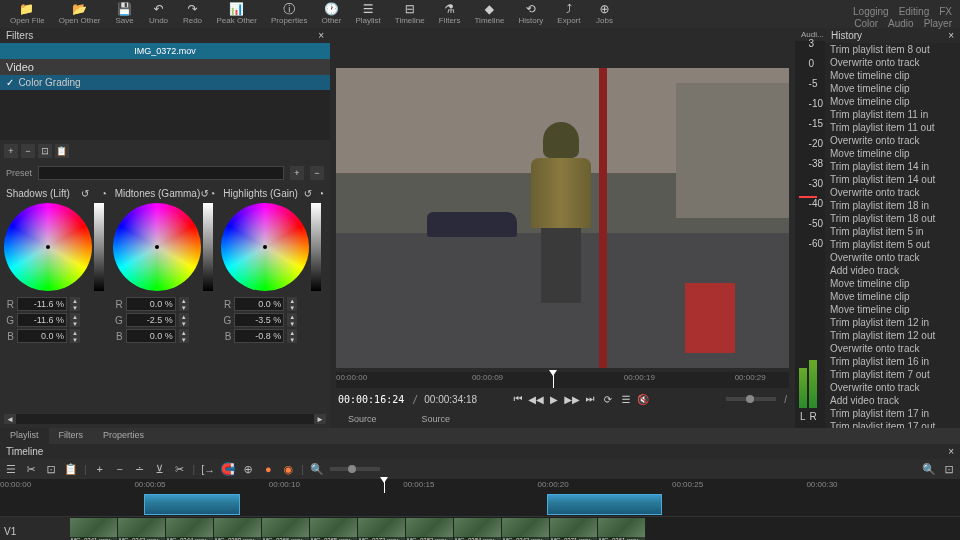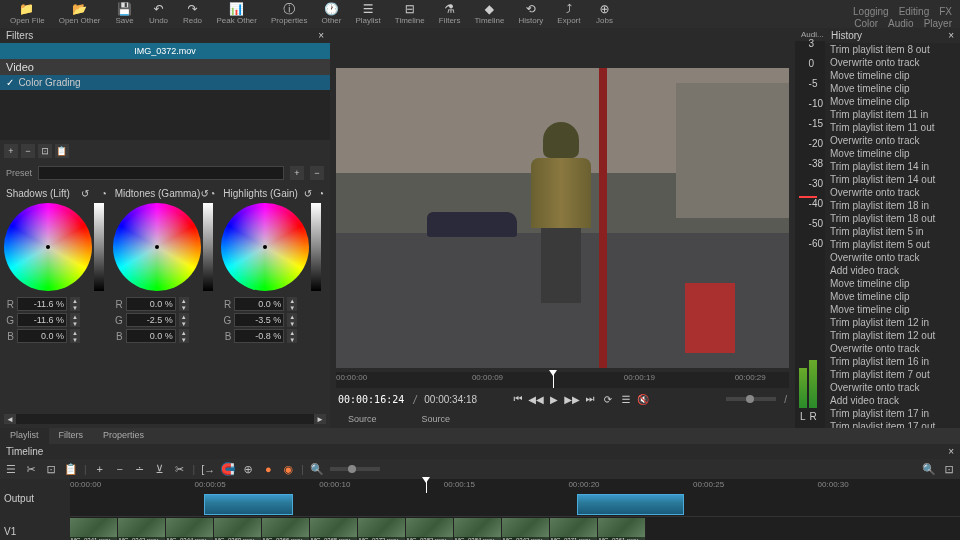--- a/index.html
+++ b/index.html
@@ -458,23 +458,20 @@
     <span style="color:#555">|</span>
     <div class="tl-btn">🔍</div>
     <div class="zoom-slider">
         <div class="zoom-thumb" style="left:18px"></div>
       </div>
     <div style="flex:1"></div>
     <div class="tl-btn">🔍</div>
     <div class="tl-btn">⊡</div>
   </div>
   <div style="display:flex">
-    <div class="track-head">
-        <span>Output</span>
-      </div>
     <div style="flex:1">
       <div class="tl-ruler" id="tl-ruler" style="margin-left:0">
         <div class="playhead" style="left:40%"></div>
       <div class="tl-tick" style="left: 0%;">00:00:00</div>
           <div class="tl-tick" style="left: 14%;">00:00:05</div>
           <div class="tl-tick" style="left: 28%;">00:00:10</div>
           <div class="tl-tick" style="left: 42%;">00:00:15</div>
           <div class="tl-tick" style="left: 56%;">00:00:20</div>
           <div class="tl-tick" style="left: 70%;">00:00:25</div>
           <div class="tl-tick" style="left: 84%;">00:00:30</div>

